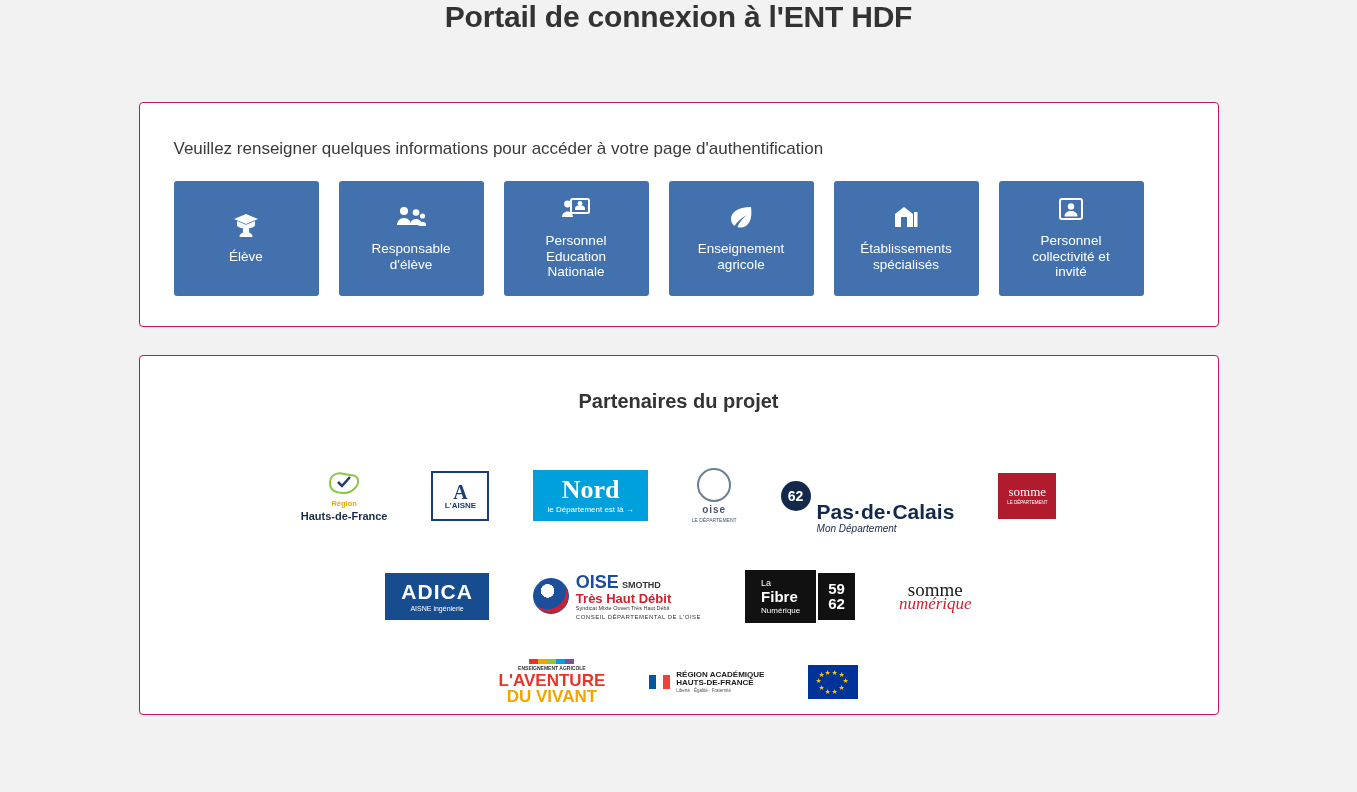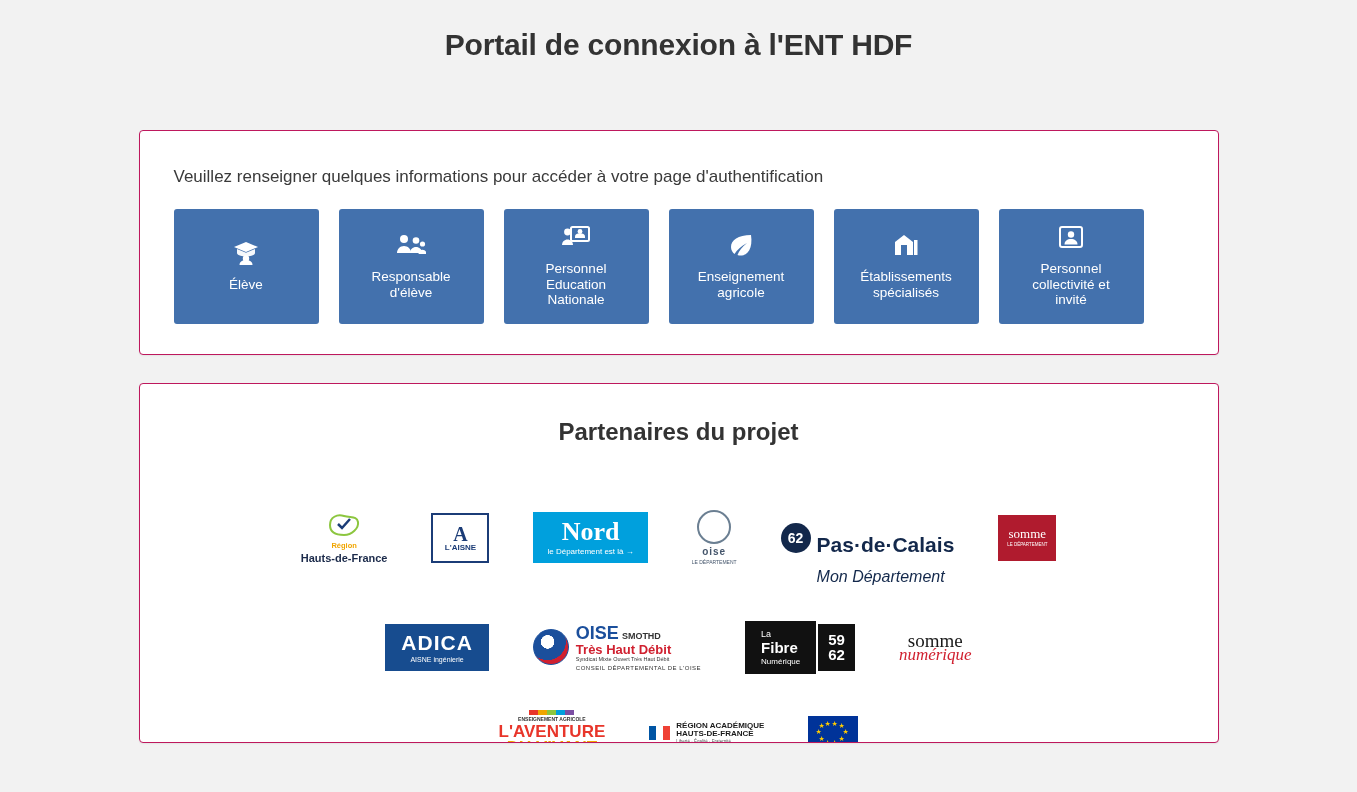--- a/index.html
+++ b/index.html
@@ -13,21 +13,21 @@
     width: 1357px;
     height: 792px;
     overflow: hidden;
   }
   .page-title {
     text-align: center;
     font-size: 30px;
     font-weight: bold;
     color: #333;
     margin: 0;
-    padding: 28px 0 0 0;
+    padding: 0 0 0 0;
     letter-spacing: -0.2px;
   }
   .card {
     background: #ffffff;
     border: 1px solid #be185d;
     border-radius: 4px;
     box-shadow: 0 1px 2px rgba(0,0,0,0.06);
     margin: 0 auto;
     width: 1080px;
     box-sizing: border-box;
@@ -82,21 +82,21 @@
     white-space: pre-line;
   }
   #partners-card {
     margin-top: 28px;
     padding: 34px 34px 20px 34px;
     height: 360px;
     overflow: hidden;
   }
   .partners-title {
     text-align: center;
-    font-size: 24px;
+    font-size: 20px;
     font-weight: bold;
     color: #333;
     margin: 0 0 44px 0;
   }
   .logo-row {
     display: flex;
     justify-content: center;
     align-items: center;
     gap: 44px;
     margin-bottom: 36px;
@@ -131,21 +131,21 @@
   .lg-oise .t2 { font-size: 5px; color: #44556b; }
 
   .lg-pdc { gap: 6px; }
   .lg-pdc .badge {
     background: #13284b; color: #ffffff; border-radius: 50%;
     width: 30px; height: 30px; display: flex; align-items: center; justify-content: center;
     font-size: 14px; font-weight: bold;
   }
   .lg-pdc .txtwrap { display: flex; flex-direction: column; align-items: flex-start; }
   .lg-pdc .t1 { font-size: 21px; font-weight: bold; color: #13284b; line-height: 1; margin-top: 44px; }
-  .lg-pdc .t2 { font-size: 16px; color: #13284b; font-style: italic; margin-top: 14px; }
+  .lg-pdc .t2 { font-size: 10px; color: #13284b; font-style: italic; margin-top: 2px; }
 
   .lg-somme { background: #b01b2e; width: 58px; height: 46px; flex-direction: column; justify-content: center; }
   .lg-somme .t1 { color: #ffffff; font-size: 13px; font-family: "Liberation Serif", serif; }
   .lg-somme .t2 { color: #ffffff; font-size: 4.5px; margin-top: 3px; }
 
   .lg-adica { background: #174c8f; padding: 8px 16px; flex-direction: column; }
   .lg-adica .t1 { color: #ffffff; font-size: 21px; font-weight: bold; letter-spacing: 1px; }
   .lg-adica .t2 { color: #ffffff; font-size: 7px; margin-top: 3px; }
 
   .lg-smothd { gap: 7px; text-align: center; }

